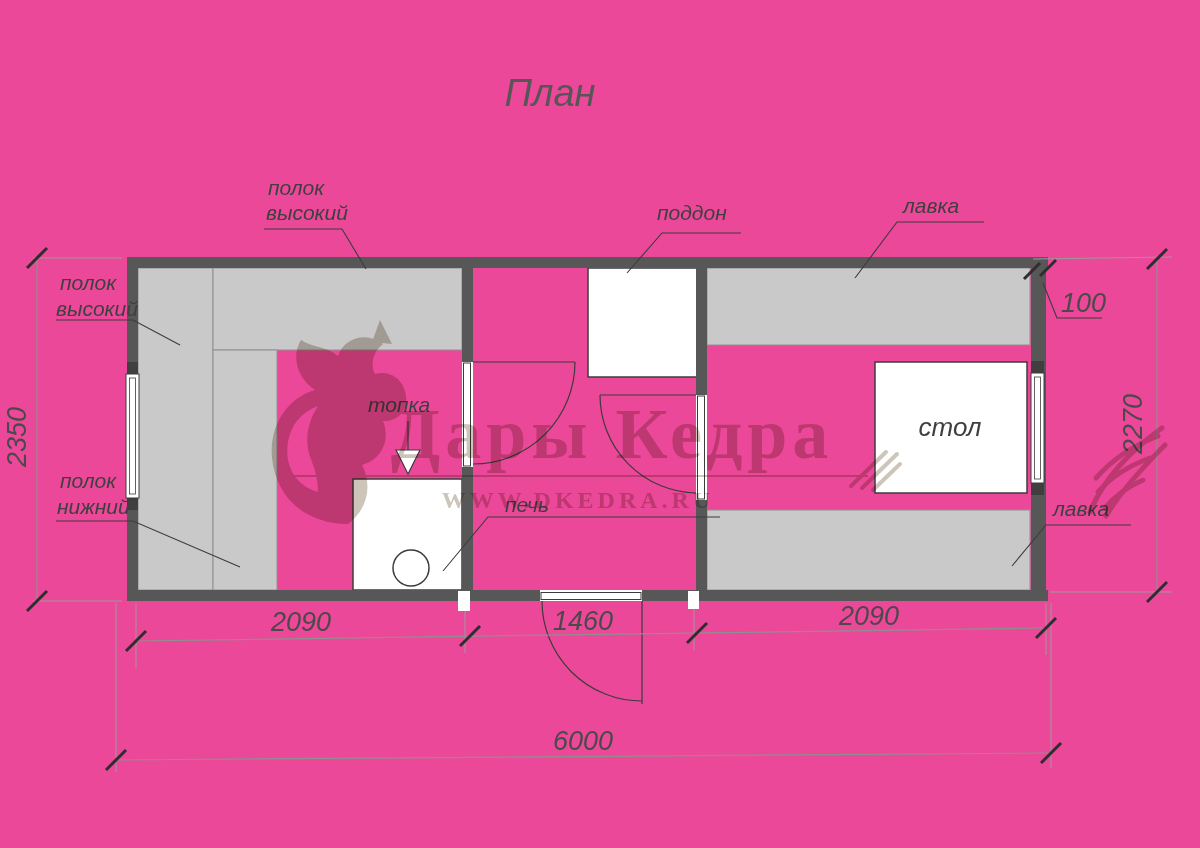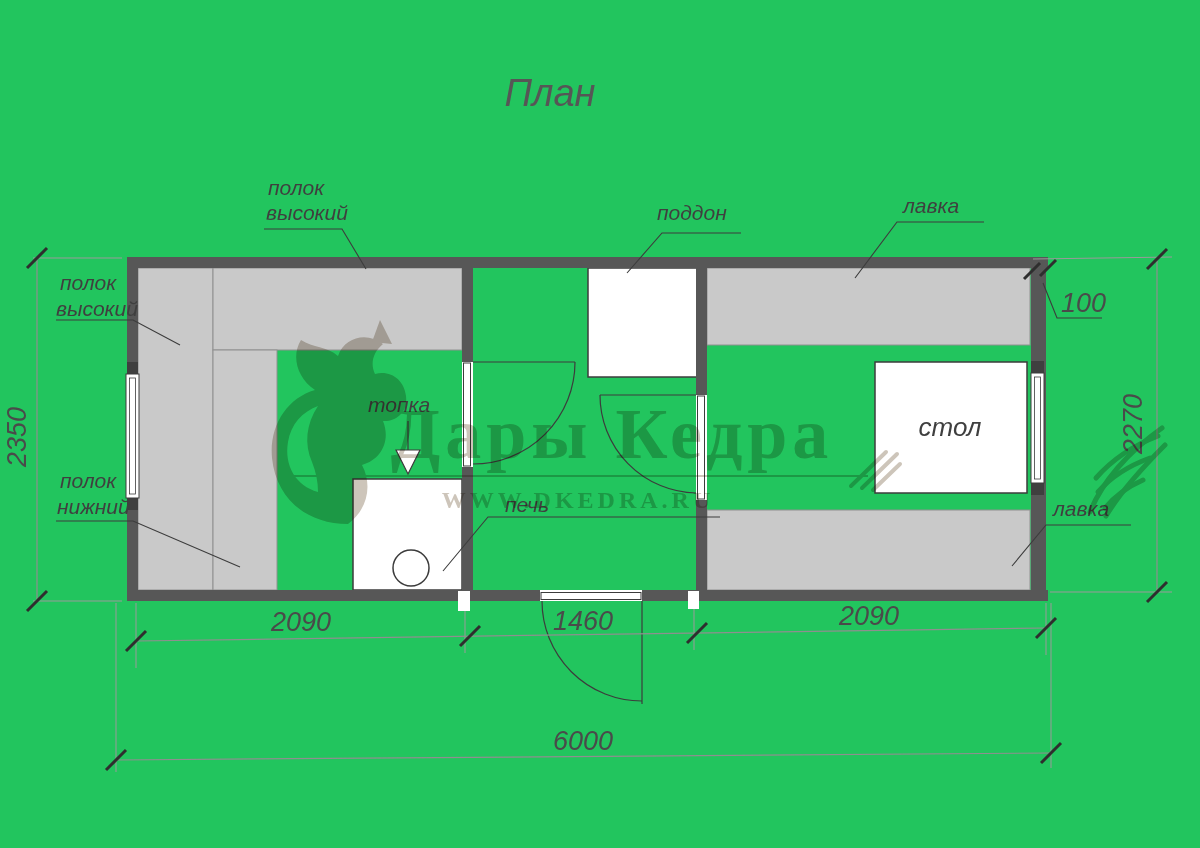--- a/index.html
+++ b/index.html
@@ -1,16 +1,16 @@
 <!DOCTYPE html>
 <html><head>
 <meta charset="utf-8">
 <style>
   html,body { margin:0; padding:0; background:#ffffff; }
-  .stage { position:relative; width:1200px; height:848px; background:#22c55e; overflow:hidden; }
+  .stage { position:relative; width:1200px; height:848px; background:#ec4899; overflow:hidden; }
   svg { display:block; }
   .lbl  { font:italic 21px "Liberation Sans", sans-serif; fill:#3f3f3f; }
   .lbl2 { font:italic 26px "Liberation Sans", sans-serif; fill:#3f3f3f; }
   .dim  { font:italic 27px "Liberation Sans", sans-serif; fill:#4a4a4a; }
   .ttl  { font:italic 38px "Liberation Sans", sans-serif; fill:#565656; }
   .wm-big   { font:bold 72px "Liberation Serif", serif; fill:#cdc5ba; letter-spacing:5px; }
   .wm-small { font:bold 24px "Liberation Serif", serif; fill:#cdc5ba; letter-spacing:4px; }
   .bench { fill:#c9c9c9; stroke:#909090; stroke-width:1; }
   .wall  { fill:#575757; }
   .furn  { fill:#ffffff; stroke:#3c3c3c; stroke-width:1.5; }

